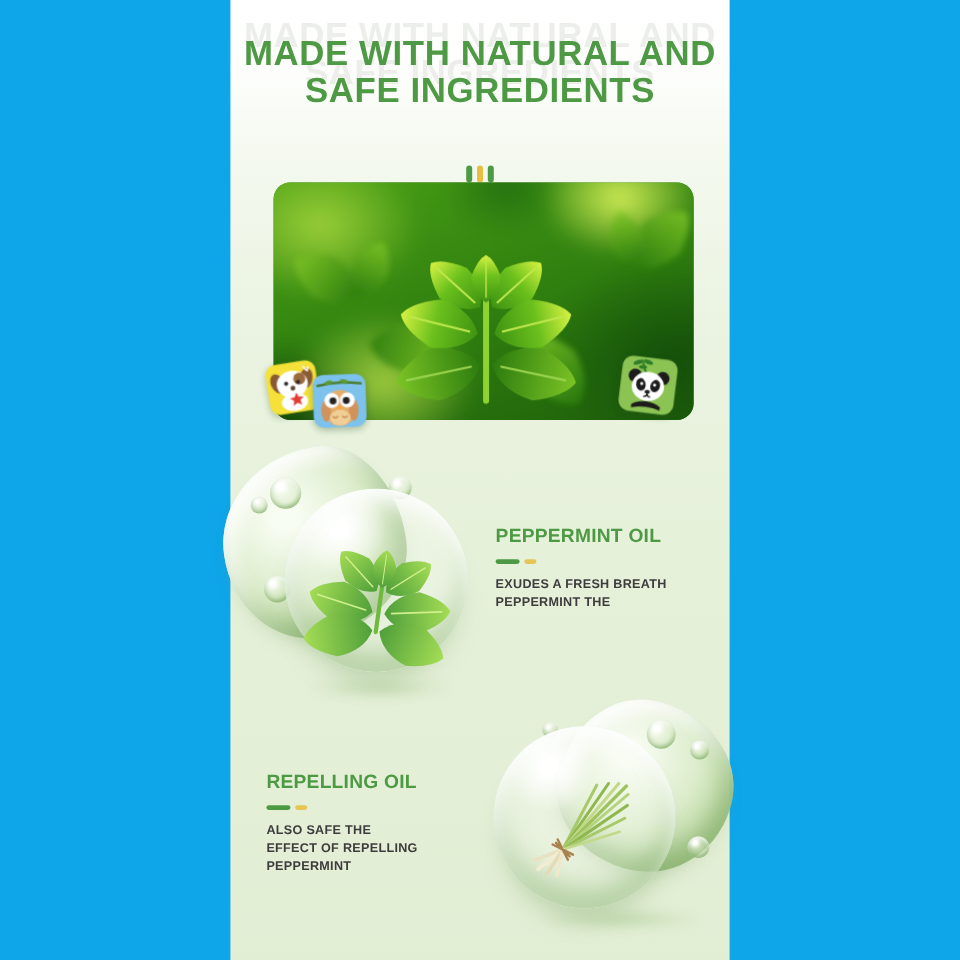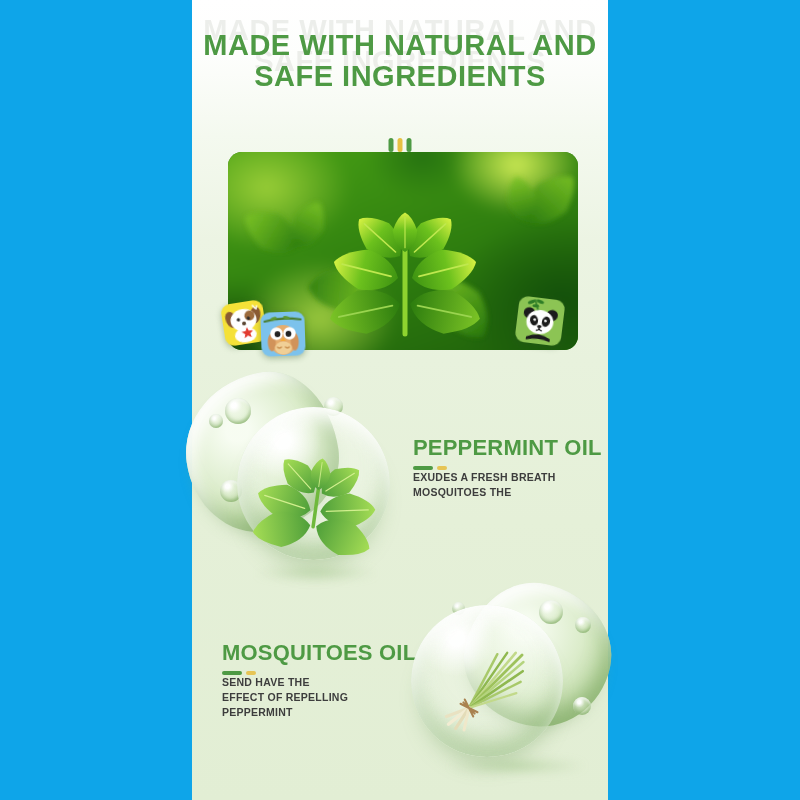--- a/index.html
+++ b/index.html
@@ -55,25 +55,25 @@
     box-shadow:inset 0 12px 18px rgba(255,255,255,.95), inset 0 -16px 24px rgba(126,172,100,.5),
       inset 12px 0 18px rgba(255,255,255,.4), 0 18px 22px -12px rgba(115,158,95,.4); }
   .reflection { position:absolute; border-radius:50%; filter:blur(5px);
     background:radial-gradient(closest-side, rgba(150,190,125,.55), rgba(150,190,125,0)); }
 
   .grp-pep { left:-8px; top:363px; width:220px; height:210px; }
   .grp-cit { left:213px; top:582px; width:210px; height:200px; }
 
   
   .oil-text { position:absolute; width:195px; }
-  .oil-text h2 { font-size:22px; line-height:24px; font-weight:bold; color:#4e9a44; letter-spacing:.2px; }
+  .oil-text h2 { font-size:16px; line-height:24px; font-weight:bold; color:#4e9a44; letter-spacing:.2px; }
   .dashes { margin-top:6px; display:flex; align-items:center; gap:4px; }
   .dash-g { width:20px; height:4px; border-radius:2px; background:#4e9a44; }
   .dash-y { width:10px; height:4px; border-radius:2px; background:#e6c555; }
-  .desc { font-size:10.5px; line-height:15px; color:#3d3d3d; letter-spacing:.25px; font-weight:bold; }
+  .desc { margin-top:10px; font-size:10.5px; line-height:15px; color:#3d3d3d; letter-spacing:.25px; font-weight:bold; }
   .txt-pep { left:221px; top:436px; }
   .txt-cit { left:30px;  top:641px; }
 </style>
 </head>
 <body>
 
 <div class="canvas">
   <div class="strip">
 
     <div class="header">
@@ -237,32 +237,32 @@
     </div>
 
     <div class="oil-text txt-pep">
       <h2>PEPPERMINT OIL</h2>
       <div class="dashes">
         <span class="dash-g"></span>
         <span class="dash-y"></span>
       </div>
       <div class="desc">
         <div>EXUDES A FRESH BREATH</div>
-        <div>MOSQUITOES THE</div>
+        <div>PEPPERMINT THE</div>
       </div>
     </div>
 
     <div class="oil-text txt-cit">
-      <h2>MOSQUITOES OIL</h2>
+      <h2>REPELLING OIL</h2>
       <div class="dashes">
         <span class="dash-g"></span>
         <span class="dash-y"></span>
       </div>
       <div class="desc">
-        <div>SEND HAVE THE</div>
+        <div>ALSO SAFE THE</div>
         <div>EFFECT OF REPELLING PEPPERMINT</div>
       </div>
     </div>
 
     <div class="bubble-group grp-cit">
       <div class="blob" style="left:60px; top:2px; width:146px; height:142px; border-radius:45% 55% 48% 52% / 55% 48% 52% 45%; transform:rotate(12deg);"></div>
       <div class="sbubble" style="left:134px; top:18px; width:24px; height:24px;"></div>
       <div class="sbubble" style="left:170px; top:35px; width:16px; height:16px;"></div>
       <div class="sbubble" style="left:47px; top:20px; width:13px; height:13px;"></div>
       <div class="sbubble" style="left:168px; top:115px; width:18px; height:18px;"></div>

